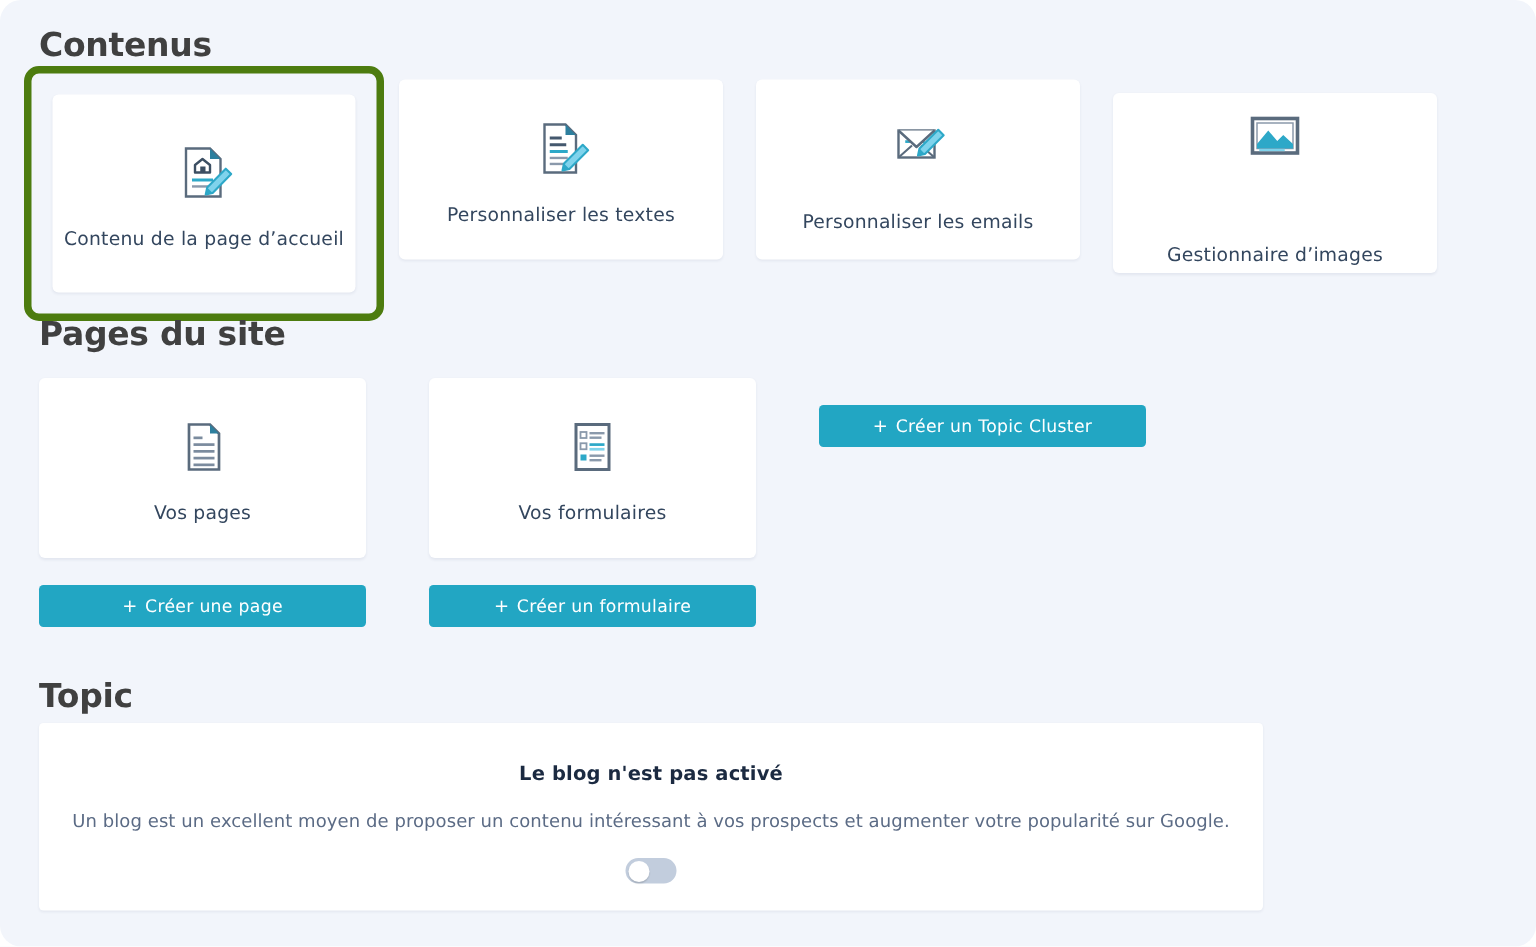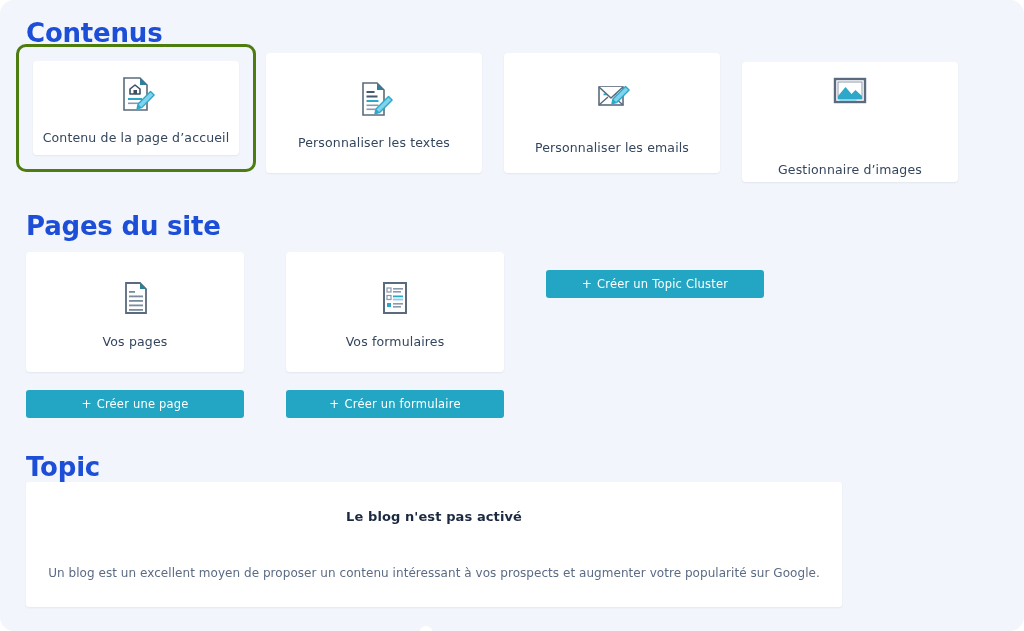--- a/index.html
+++ b/index.html
@@ -20,23 +20,23 @@
     overflow: hidden;
   }
   #scroll-area {
     position: absolute;
     inset: 0;
     padding: 0 24px 20px 24px;
   }
 
   
   .section-title {
-    font-size: 26px;
+    font-size: 22px;
     font-weight: bold;
-    color: #1d4ed8;
+    color: #404040;
     letter-spacing: -0.2px;
     margin: 0;
     padding: 0;
   }
   #title-contenus  { position: absolute; left: 26px; top: 18px; }
   #title-pages     { position: absolute; left: 26px; top: 211px; text-align: center; }
   #title-blog      { position: absolute; left: 26px; top: 452px; }
 
   
   .card {
@@ -64,22 +64,22 @@
     text-align: center;
     line-height: 1.2;
   }
 
   
   #row-contenus { position: absolute; left: 16px; top: 44px; width: 992px; height: 142px; }
 
   .focus-wrap {
     position: absolute;
     left: 0; top: 0;
-    width: 240px; height: 128px;
-    border: 3px solid #4d7c0f;
+    width: 240px; height: 170px;
+    border: 5px solid #4d7c0f;
     border-radius: 10px;
     padding: 14px;
   }
   .focus-wrap .card { width: 100%; height: 100%; }
 
   #card-contenu-accueil-outer { left: 0px;   top: 0px; }
   #card-textes      { position: absolute; left: 250px; top: 9px; width: 216px; height: 120px; }
   #card-emails      { position: absolute; left: 488px; top: 9px; width: 216px; height: 120px; gap: 10px; }
   #card-images      { position: absolute; left: 726px; top: 18px; width: 216px; height: 120px; gap: 36px; }
 
@@ -115,21 +115,20 @@
     left: 26px;
     top: 482px;
     width: 816px;
     height: 125px;
     background: #ffffff;
     border-radius: 3px;
     box-shadow: 0 1px 2px rgba(30,45,80,0.07);
     display: flex;
     flex-direction: column;
     align-items: center;
-    gap: 26px;
   }
   #blog-heading {
     margin-top: 27px;
     font-size: 13px;
     font-weight: bold;
     color: #1b2a41;
     letter-spacing: 0.1px;
   }
   #blog-desc {
     margin-top: 16px;

